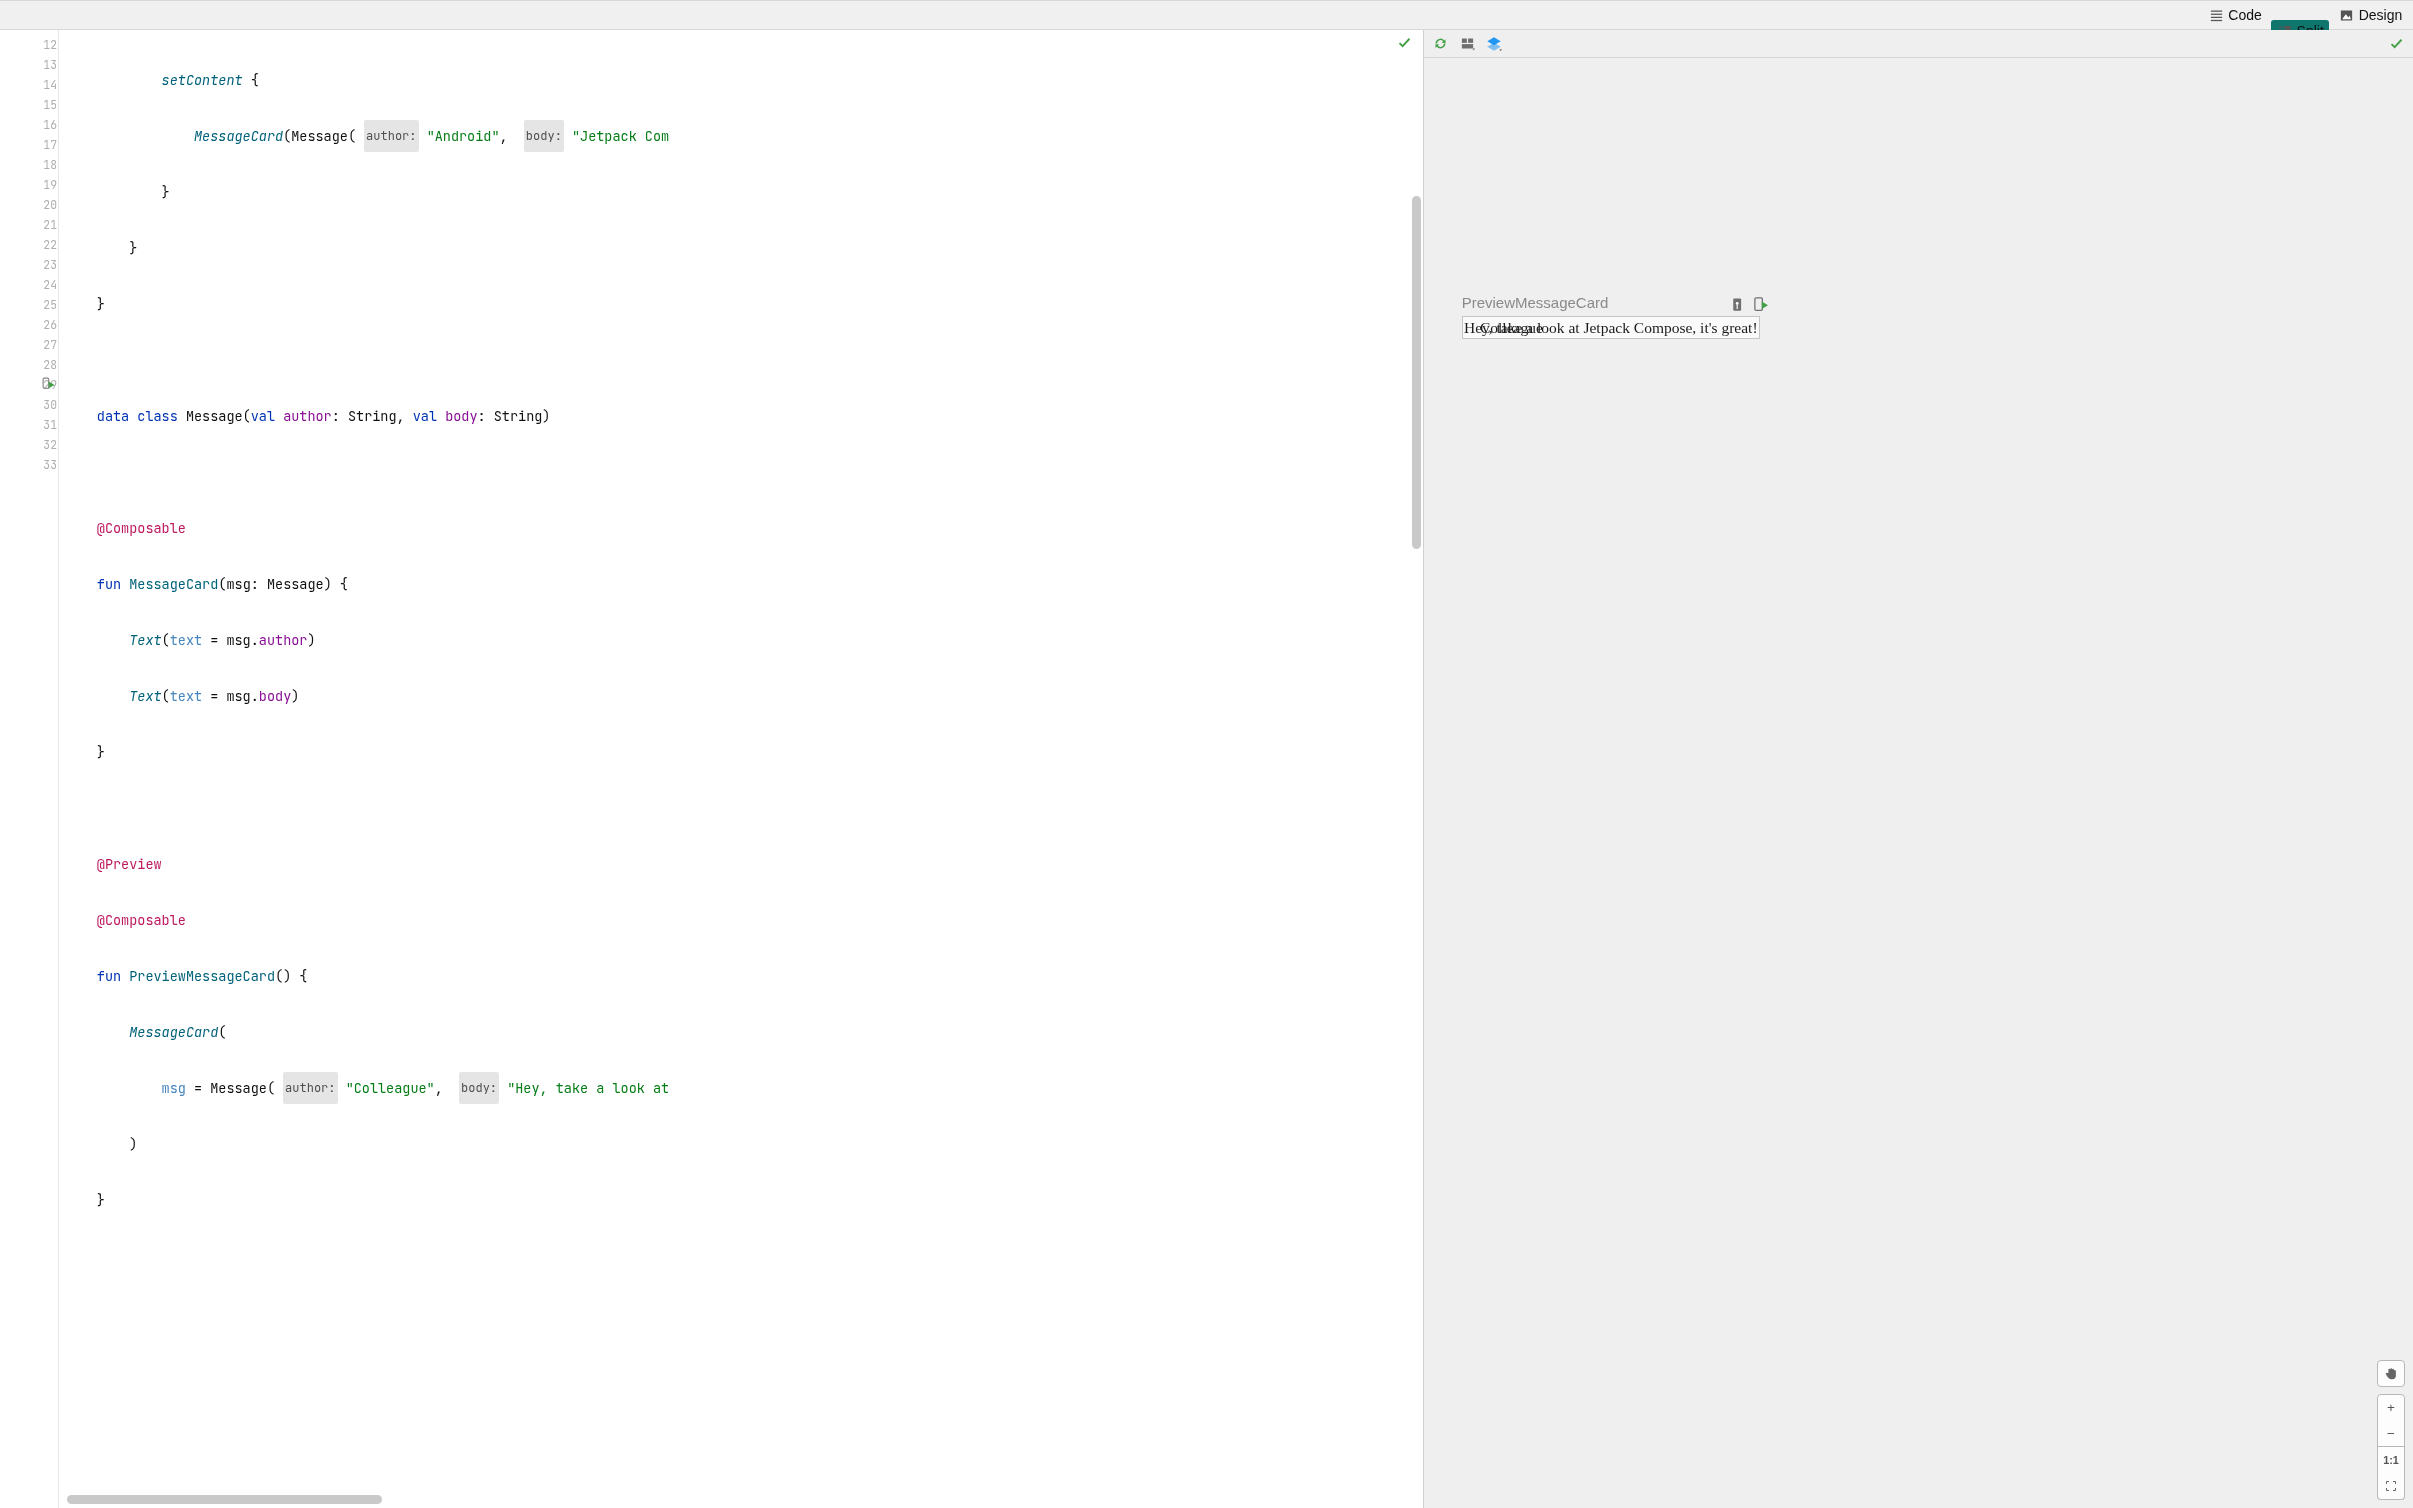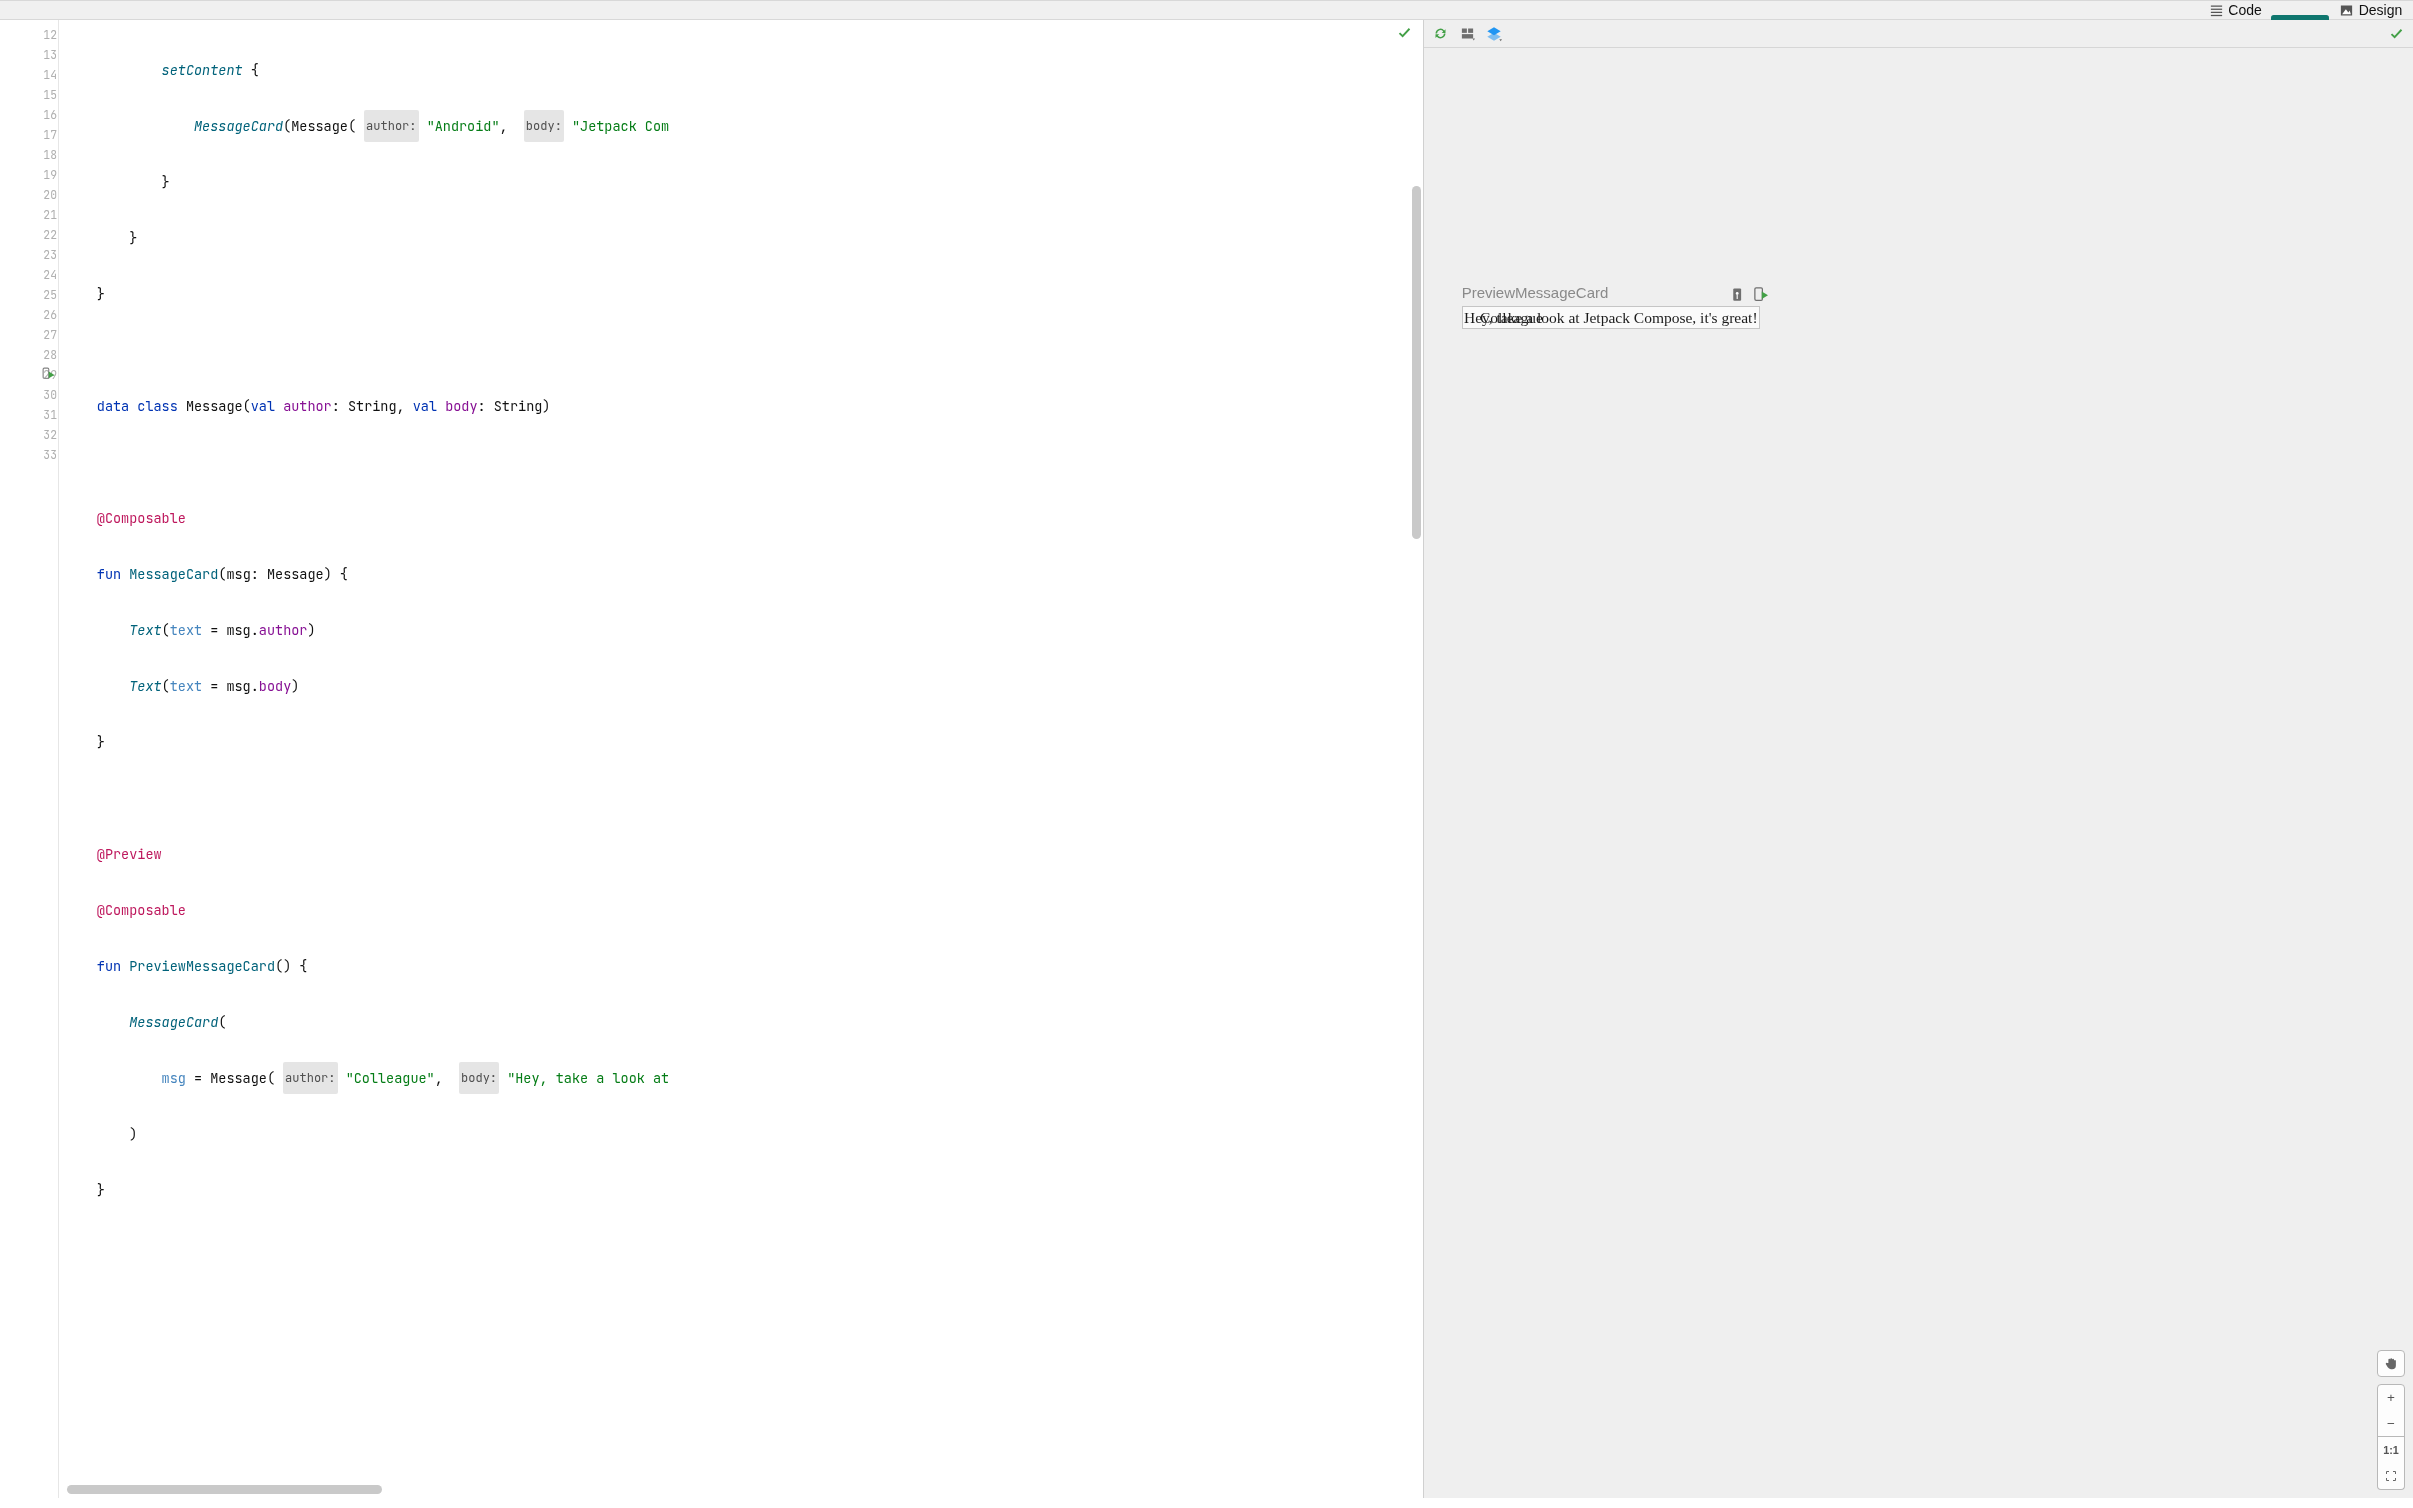--- a/index.html
+++ b/index.html
@@ -5,21 +5,21 @@
   * { box-sizing: border-box; margin: 0; padding: 0; }
   html, body { height: 100%; }
   body {
     font-family: -apple-system, BlinkMacSystemFont, "Segoe UI", sans-serif;
     background: #fff;
     overflow: hidden;
   }
 
   
   .toolbar {
-    height: 20px;
+    height: 30px;
     background: #f0f0f0;
     border-bottom: 0.7px solid #d8d8d8;
     border-top: 0.7px solid #d8d8d8;
     display: flex;
     justify-content: flex-end;
     align-items: center;
     gap: 4px;
     padding: 0 5.4px;
   }
   .view-btn {

